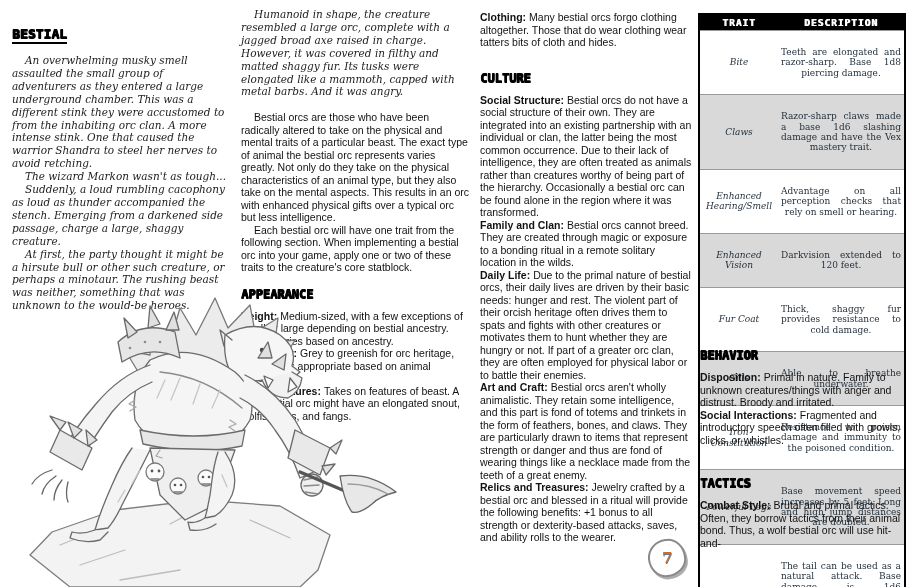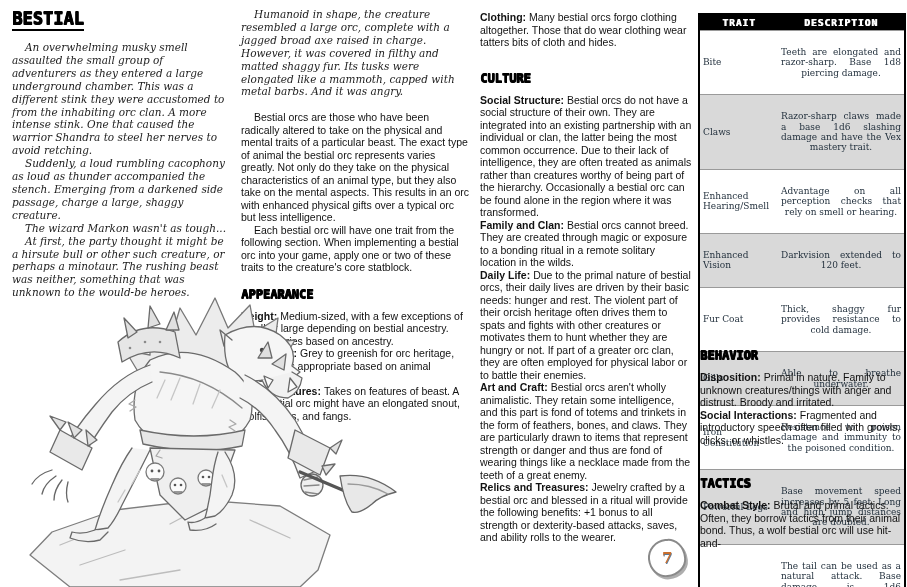--- a/index.html
+++ b/index.html
@@ -11,51 +11,51 @@
   #col3{left:480px;top:11px;width:213px;}
   #col4b{left:700px;top:336px;width:206px;}
   p{margin:0;}
   .script{font-family:"DejaVu Serif",serif;font-style:italic;font-size:10.5px;line-height:12.9px;color:#1b1b1b;}
   .sans{font-size:10.5px;line-height:12.5px;}
   .ind{text-indent:13px;}
   .lbl{margin-right:3px;}
   .blocky{font-family:"DejaVu Sans Mono",monospace;font-weight:bold;color:#000;
           text-shadow:0.8px 0 0 currentColor,0 0.8px 0 currentColor,0.8px 0.8px 0 currentColor;
           letter-spacing:0px;}
-  h1.title{font-size:17px;margin:2px 0 10px 0;display:inline-block;border-bottom:2.5px solid #000;padding-bottom:1px;}
+  h1.title{font-size:13px;margin:20px 0 10px 0;display:inline-block;border-bottom:2.5px solid #000;padding-bottom:1px;}
   h2.h{font-size:12px;margin:13px 0 9px 0;}
   
   table.traits{position:absolute;left:698px;top:13px;width:208px;border-collapse:collapse;
                border:2px solid #000;background:#fff;}
   table.traits th{background:#000;color:#fff;font-family:"DejaVu Sans Mono",monospace;font-weight:bold;
                   font-size:9.5px;letter-spacing:1px;padding:2px 2px;
                   text-shadow:0.7px 0 0 #fff;}
   table.traits td{font-family:"DejaVu Serif",serif;font-size:9px;line-height:10.4px;color:#1f2d3a;
                   padding:16px 3px;vertical-align:middle;border-top:1px solid #9a9a9a;}
-  td.trait{width:72px;text-align:left;}
+  td.trait{width:72px;text-align:center;font-style:italic;}
   td.desc{text-align:justify;text-align-last:center;}
   tr.alt{background:#d9d9d9;}
   
   .pagenum{position:absolute;left:648px;top:539px;width:34px;height:34px;border:2px solid #8a8a8a;
            border-radius:52% 46% 55% 48%/50% 54% 46% 52%;display:flex;align-items:center;justify-content:center;
            box-shadow:1.5px 2.5px 0 #aeaeae;transform:rotate(-6deg);background:#fff;}
   .pagenum span{font-family:"DejaVu Serif",serif;font-weight:bold;font-size:15px;color:#c96f2e;
                 text-shadow:0.6px 0.6px 0 #5a7a9a;transform:rotate(6deg);}
   .illus{position:absolute;left:0;top:280px;width:400px;height:307px;}
 </style>
 </head>
 <body>
 
 <div class="page">
 
   <div class="col" id="col1">
     <h1 class="blocky title">BESTIAL</h1>
     <p class="script ind">An overwhelming musky smell assaulted the small group of adventurers as they entered a large underground chamber. This was a different stink they were accustomed to from the inhabiting orc clan. A more intense stink. One that caused the warrior Shandra to steel her nerves to avoid retching.</p>
+    <p class="script ind">The wizard Markon wasn't as tough...</p>
     <p class="script ind">Suddenly, a loud rumbling cacophony as loud as thunder accompanied the stench. Emerging from a darkened side passage, charge a large, shaggy creature.</p>
-    <p class="script ind">The wizard Markon wasn't as tough...</p>
     <p class="script ind">At first, the party thought it might be a hirsute bull or other such creature, or perhaps a minotaur. The rushing beast was neither, something that was unknown to the would-be heroes.</p>
   </div>
 
   <div class="col" id="col2">
     <p class="script ind">Humanoid in shape, the creature resembled a large orc, complete with a jagged broad axe raised in charge. However, it was covered in filthy and matted shaggy fur. Its tusks were elongated like a mammoth, capped with metal barbs. And it was angry.</p>
     <p class="sans ind" style="margin-top:13px">Bestial orcs are those who have been radically altered to take on the physical and mental traits of a particular beast. The exact type of animal the bestial orc represents varies greatly. Not only do they take on the physical characteristics of an animal type, but they also take on the mental aspects. This results in an orc with enhanced physical gifts over a typical orc but less intelligence.</p>
     <p class="sans ind">Each bestial orc will have one trait from the following section. When implementing a bestial orc into your game, apply one or two of these traits to the creature's core statblock.</p>
     <h2 class="blocky h">APPEARANCE</h2>
     <p class="sans"><b class="lbl">Height:</b><span>Medium-sized, with a few exceptions of small or large depending on bestial ancestry.</span></p>
     <p class="sans"><b class="lbl">Build:</b><span>Varies based on ancestry.</span></p>

